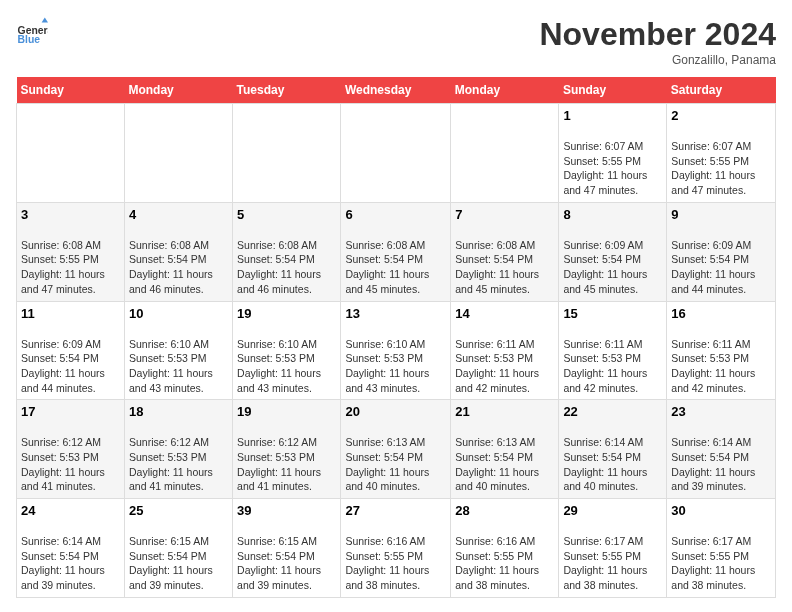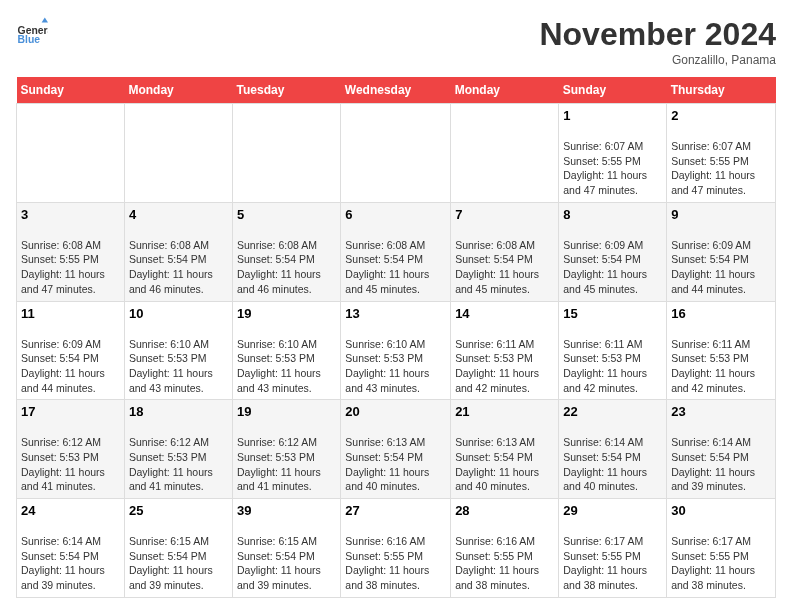--- a/index.html
+++ b/index.html
@@ -94,21 +94,21 @@
 
 <table>
   <thead>
     <tr>
     <th>Sunday</th>
         <th>Monday</th>
         <th>Tuesday</th>
         <th>Wednesday</th>
         <th>Monday</th>
         <th>Sunday</th>
-        <th>Thursday</th>
+        <th>Saturday</th>
       </tr>
   </thead>
   <tbody>
   <tr>
         <td class="empty-cell"></td>
         <td class="empty-cell"></td>
         <td class="empty-cell"></td>
         <td class="empty-cell"></td>
         <td class="empty-cell"></td>
         <td>

